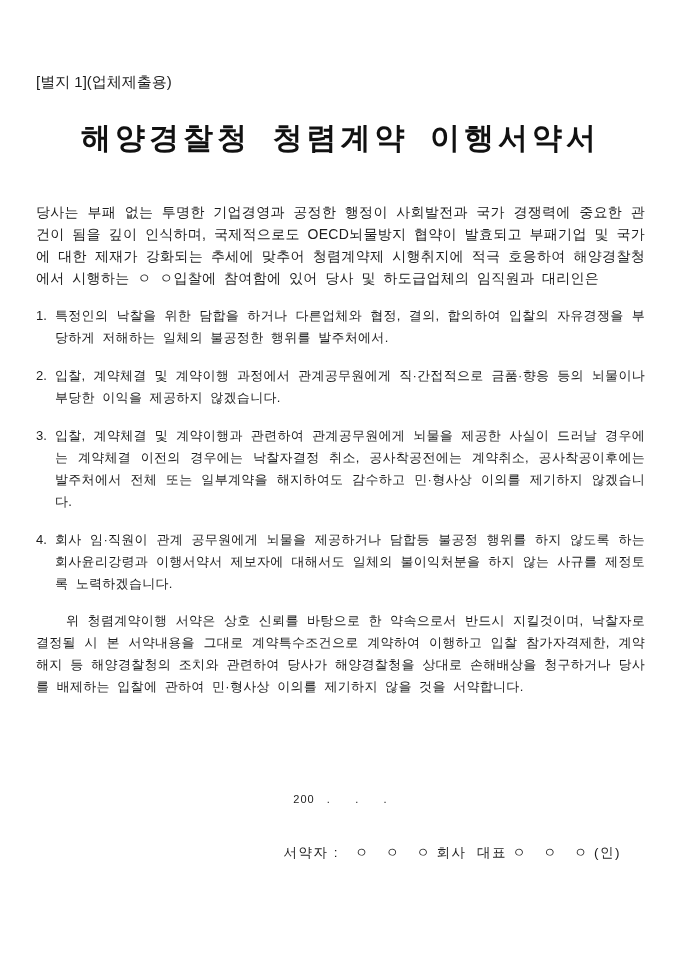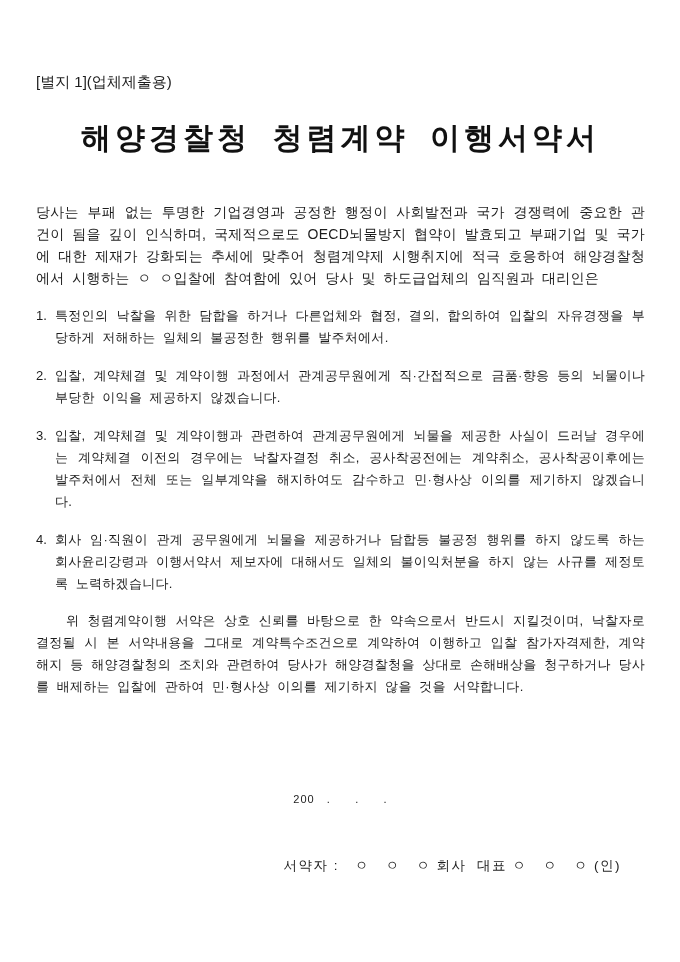--- a/index.html
+++ b/index.html
@@ -73,21 +73,21 @@
   }
   .date-line {
     margin-top: 90px;
     text-align: center;
     font-size: 11px;
     line-height: 22px;
     white-space: pre;
     letter-spacing: 1px;
   }
   .signature-line {
-    margin-top: 45px;
+    margin-top: 32px;
     text-align: right;
     padding-right: 24px;
     font-size: 13.5px;
     line-height: 22px;
     white-space: pre;
     letter-spacing: 1.5px;
   }
 </style>
 </head>
 <body>

